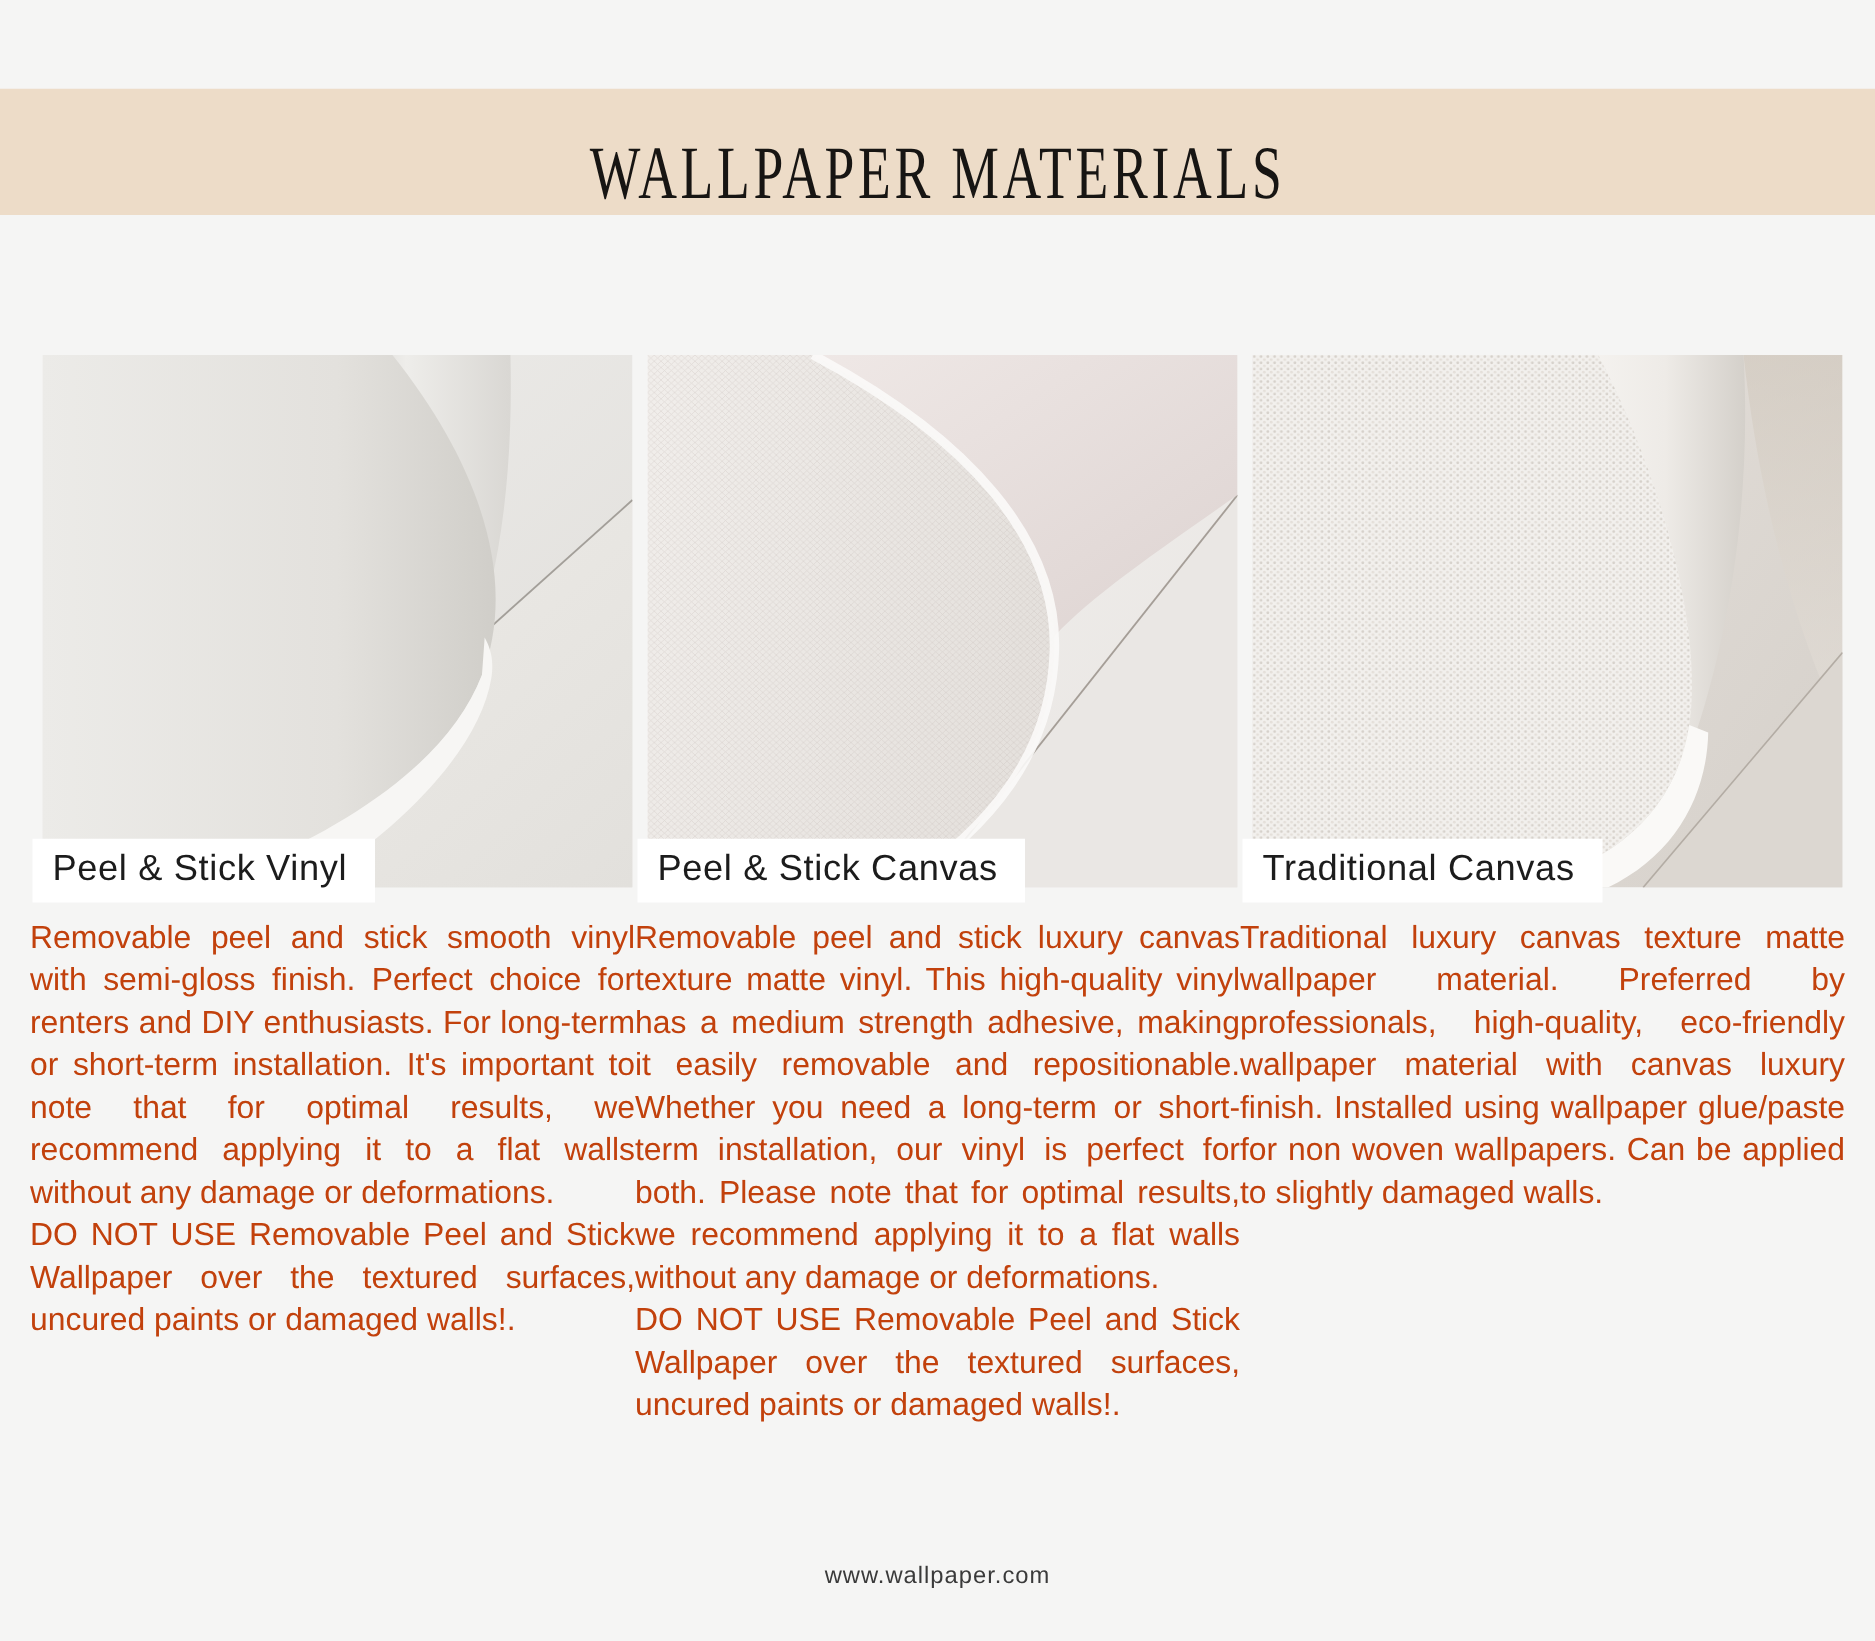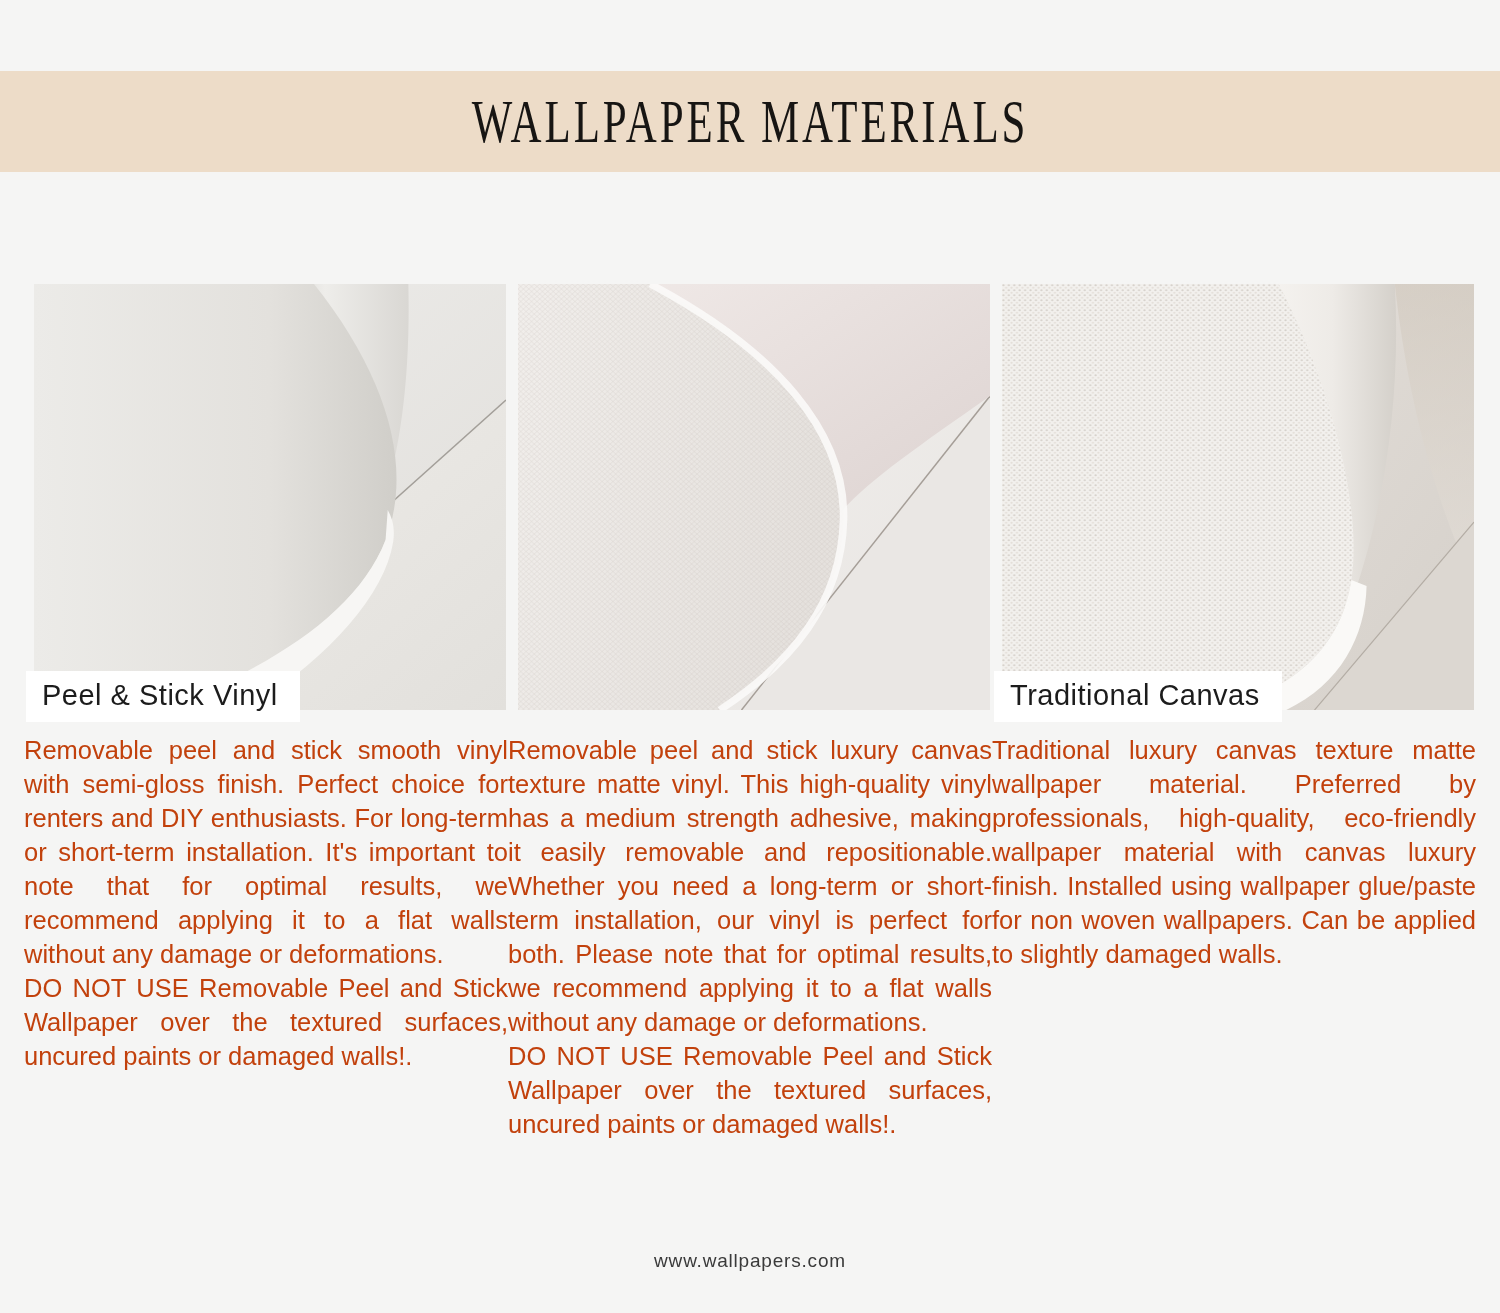--- a/index.html
+++ b/index.html
@@ -14,21 +14,21 @@
     height: 1313px;
     background: #f5f5f4;
     overflow: hidden;
   }
   .band {
     position: absolute;
     top: 71px; left: 0; right: 0;
     height: 101px;
     background: #eddcc8;
     display: flex;
-    align-items: center;
+    align-items: flex-end;
     justify-content: center;
   }
   .band h1 {
     font-family: "Liberation Serif", serif;
     font-weight: 400;
     font-size: 58px;
     letter-spacing: 4px;
     color: #171513;
     transform: scaleX(0.74) scaleY(1.04);
     white-space: nowrap;
@@ -151,20 +151,23 @@
             </pattern>
           </defs>
           <rect width="435" height="426" fill="url(#w2)"></rect>
           <polygon points="435,112 435,426 206,426" fill="#eae7e4"></polygon>
           <line x1="435" y1="112" x2="206" y2="426" stroke="#a59e97" stroke-width="1.4"></line>
           <path d="M118,0 H435 V112 C368,163 321,198 296,230 C292,139 226,59 118,0 Z" fill="url(#b2)"></path>
           <path d="M0,0 H122 C238,67 302,148 300,236 C298,319 252,379 186,426 H0 Z" fill="url(#s2)"></path>
           <path d="M0,0 H122 C238,67 302,148 300,236 C298,319 252,379 186,426 H0 Z" fill="url(#p2)"></path>
           <path d="M122,0 C238,67 302,148 300,236 C298,319 252,379 186,426" fill="none" stroke="#fbfaf8" stroke-width="7" opacity="0.9"></path>
         </svg>
+        <div class="badge">
+          <span>Peel &amp; Stick Canvas</span>
+        </div>
       </div>
       <p class="desc">Removable peel and stick luxury canvas texture matte vinyl. This high-quality vinyl has a medium strength adhesive, making it easily removable and repositionable. Whether you need a long-term or short-term installation, our vinyl is perfect for both. Please note that for optimal results, we recommend applying it to a flat walls without any damage or deformations.</p>
       <p class="warning">DO NOT USE Removable Peel and Stick Wallpaper over the textured surfaces, uncured paints or damaged walls!.</p>
     </section>
 
     <section class="card">
       <div class="photo">
         <svg viewBox="0 0 435 426" preserveAspectRatio="none" aria-hidden="true">
           <defs>
             <linearGradient id="w3" x1="0" y1="0" x2="1" y2="0.6">
@@ -196,15 +199,15 @@
         </svg>
         <div class="badge">
           <span>Traditional Canvas</span>
         </div>
       </div>
       <p class="desc">Traditional luxury canvas texture matte wallpaper material. Preferred by professionals, high-quality, eco-friendly wallpaper material with canvas luxury finish. Installed using wallpaper glue/paste for non woven wallpapers. Can be applied to slightly damaged walls.</p>
     </section>
 
   </div>
 
-  <div class="footer">www.wallpapers.com</div>
+  <div class="footer">www.wallpaper.com</div>
 
 </div>
 
 </body></html>

